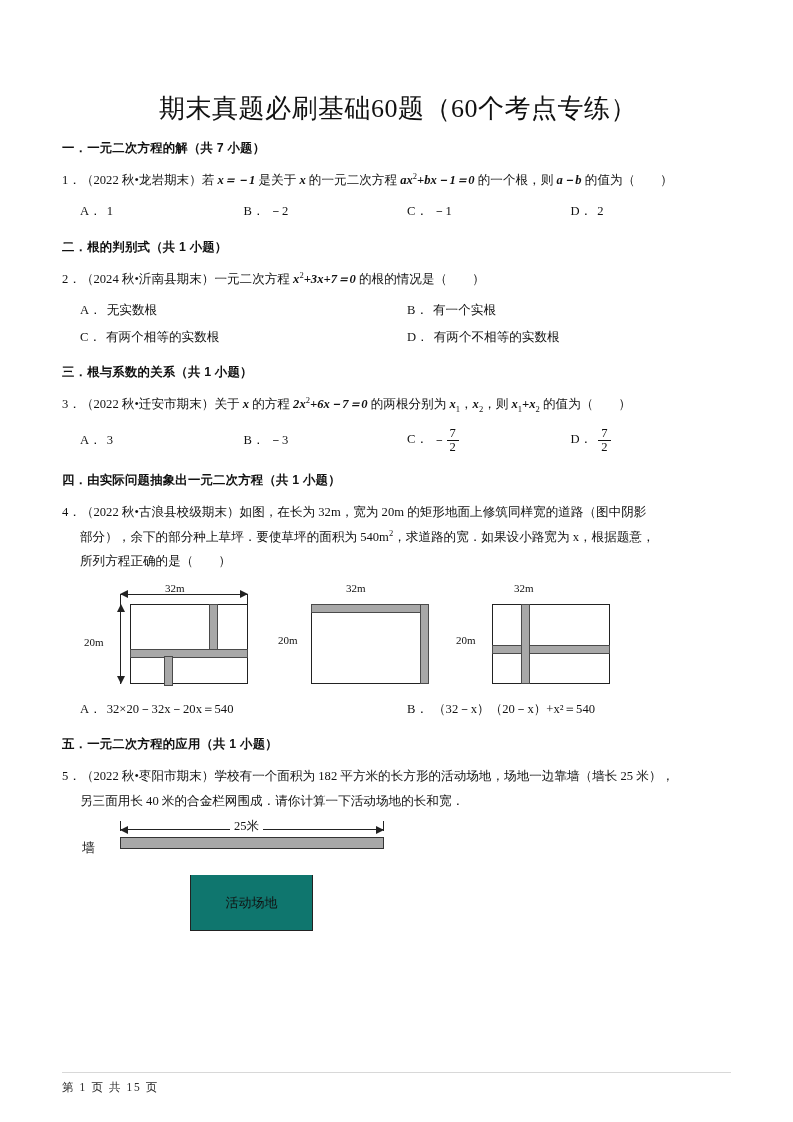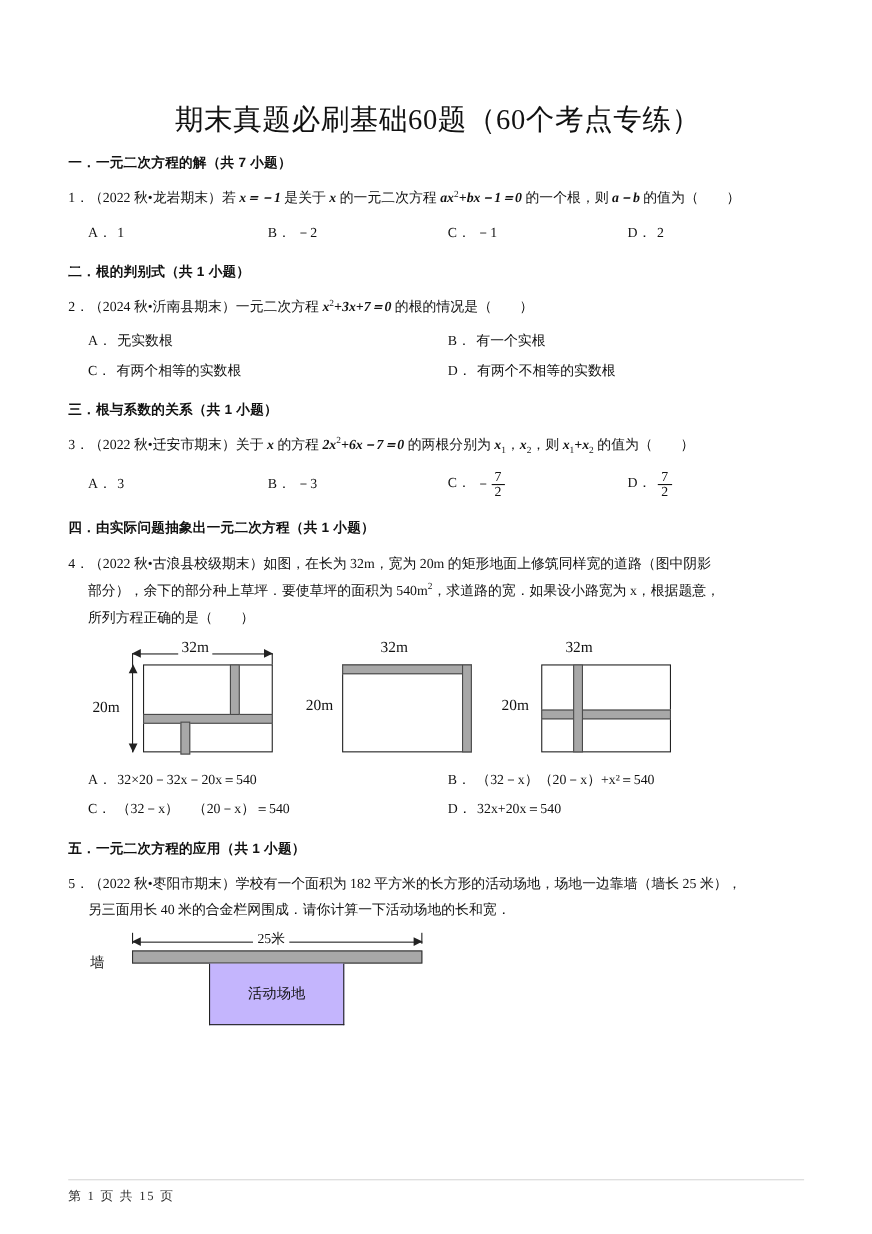--- a/index.html
+++ b/index.html
@@ -113,21 +113,21 @@
     box-sizing: border-box;
   }
   .road {
     position: absolute;
     background: #a8a8a8;
     border: 1px solid #4a4a4a;
     box-sizing: border-box;
   }
   .lbl {
     position: absolute;
-    font-size: 14px;
+    font-size: 11px;
     font-family: "Liberation Serif", "DejaVu Serif", serif;
     white-space: nowrap;
   }
 
   
   .dimh {
     position: absolute;
     height: 1px;
     background: #222;
   }
@@ -171,26 +171,27 @@
   .wall-bar {
     position: absolute;
     background: #a8a8a8;
     border: 1.3px solid #333;
     box-sizing: border-box;
   }
   .field-box {
     position: absolute;
     border: 1.4px solid #222;
     border-top: none;
-    background: #c4b5fd;
+    background: #0f766e;
     box-sizing: border-box;
     display: flex;
     align-items: center;
     justify-content: center;
     font-size: 13px;
+    margin-top: 26px;
   }
 
   
   .footer-rule {
     position: absolute;
     left: 62px;
     right: 62px;
     top: 1072px;
     height: 1px;
     background: #d8d8d8;
@@ -313,24 +314,20 @@
           <div class="road" style="left:-1px;top:40px;width:118px;height:9px;"></div>
           <div class="road" style="left:28px;top:-1px;width:9px;height:80px;"></div>
         </div>
       </div>
     </div>
 
     <div class="opts-row two">
       <span class="opt"><span class="opt-lbl">A．</span><span>32×20－32x－20x＝540</span></span>
       <span class="opt"><span class="opt-lbl">B．</span><span>（32－x）（20－x）+x²＝540</span></span>
     </div>
-    <div class="opts-row two">
-      <span class="opt"><span class="opt-lbl">C．</span><span>（32－x）　（20－x）＝540</span></span>
-      <span class="opt"><span class="opt-lbl">D．</span><span>32x+20x＝540</span></span>
-    </div>
 
     <div class="section-head">五．一元二次方程的应用（共 1 小题）</div>
 
     <div class="question">
       <span class="qbody">
         <span>5．</span><span>（2022 秋•枣阳市期末）</span><span>学校有一个面积为 182 平方米的长方形的活动场地，场地一边靠墙（墙长 25 米），</span>
       </span>
       <span class="qindent">另三面用长 40 米的合金栏网围成．请你计算一下活动场地的长和宽．</span>
     </div>
 

